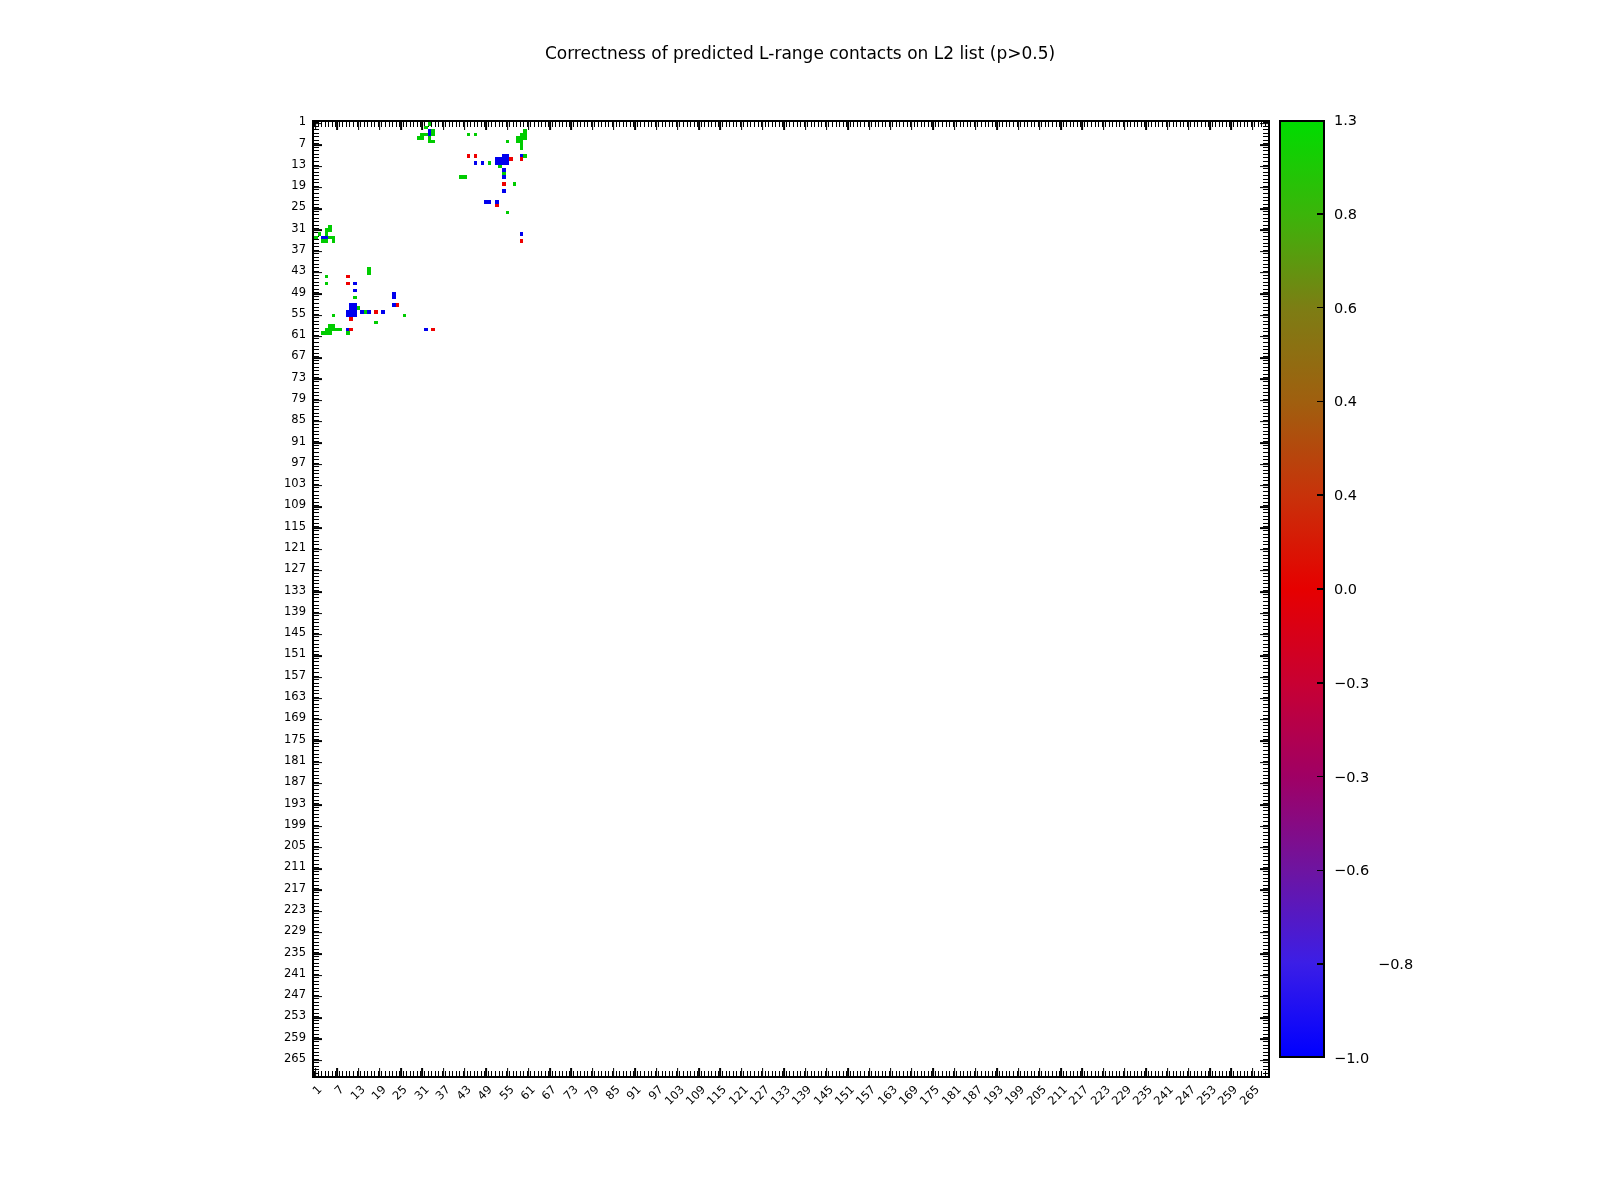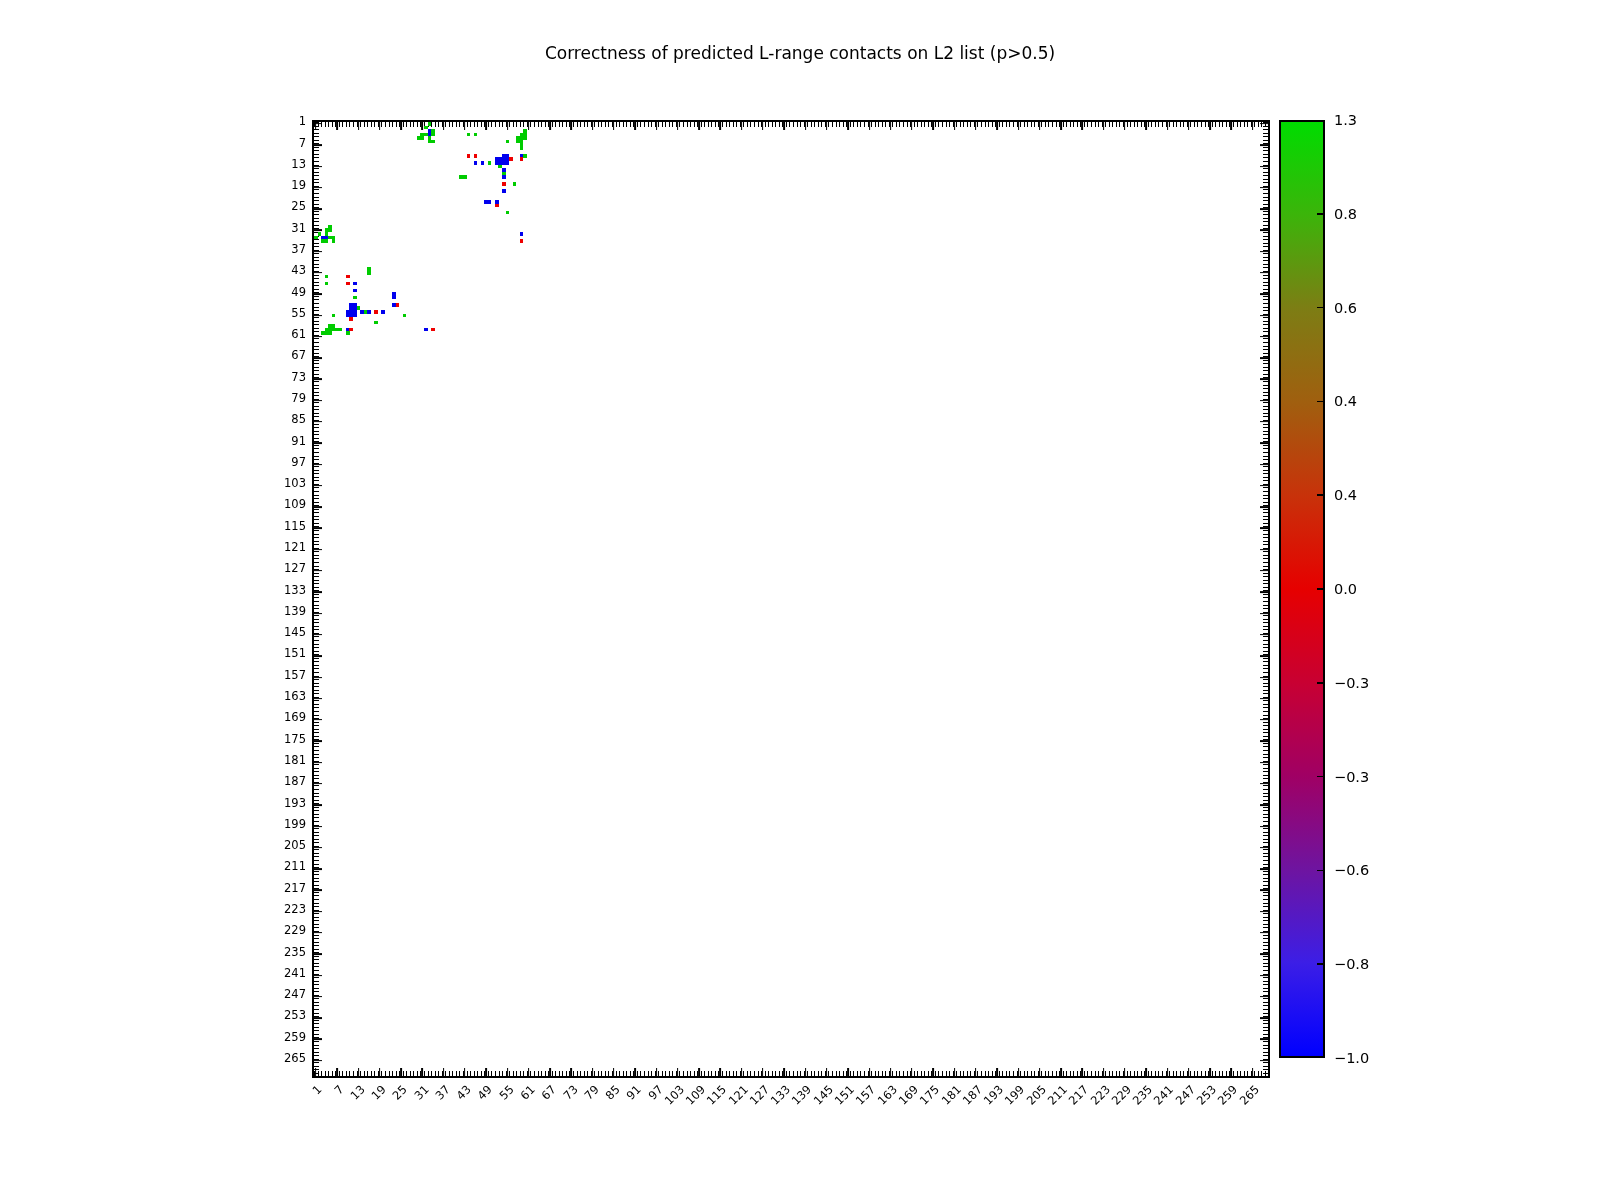--- a/index.html
+++ b/index.html
@@ -280,17 +280,17 @@
       <div class="cb-label" style="top: 487.2px;">0.4</div>
       <div class="cb-tick" style="left: 1317px; top: 494.45px;"></div>
       <div class="cb-label" style="top: 581px;">0.0</div>
       <div class="cb-tick" style="left: 1317px; top: 588.25px;"></div>
       <div class="cb-label" style="top: 674.8px;">−0.3</div>
       <div class="cb-tick" style="left: 1317px; top: 682.05px;"></div>
       <div class="cb-label" style="top: 768.6px;">−0.3</div>
       <div class="cb-tick" style="left: 1317px; top: 775.85px;"></div>
       <div class="cb-label" style="top: 862.4px;">−0.6</div>
       <div class="cb-tick" style="left: 1317px; top: 869.65px;"></div>
-      <div class="cb-label" style="top: 956.2px;">−0.8</div>
+      <div class="cb-label" style="top: 956.2px; margin-left: 44px;">−0.8</div>
       <div class="cb-tick" style="left: 1317px; top: 963.45px;"></div>
       <div class="cb-label" style="top: 1050px;">−1.0</div>
     </div>
 </div>
 
 </body></html>

